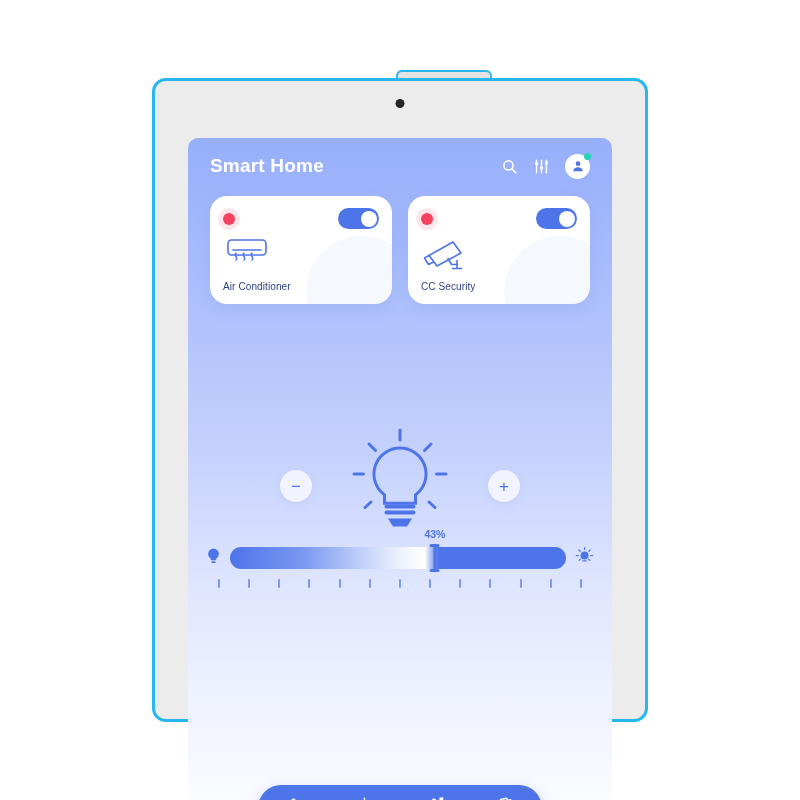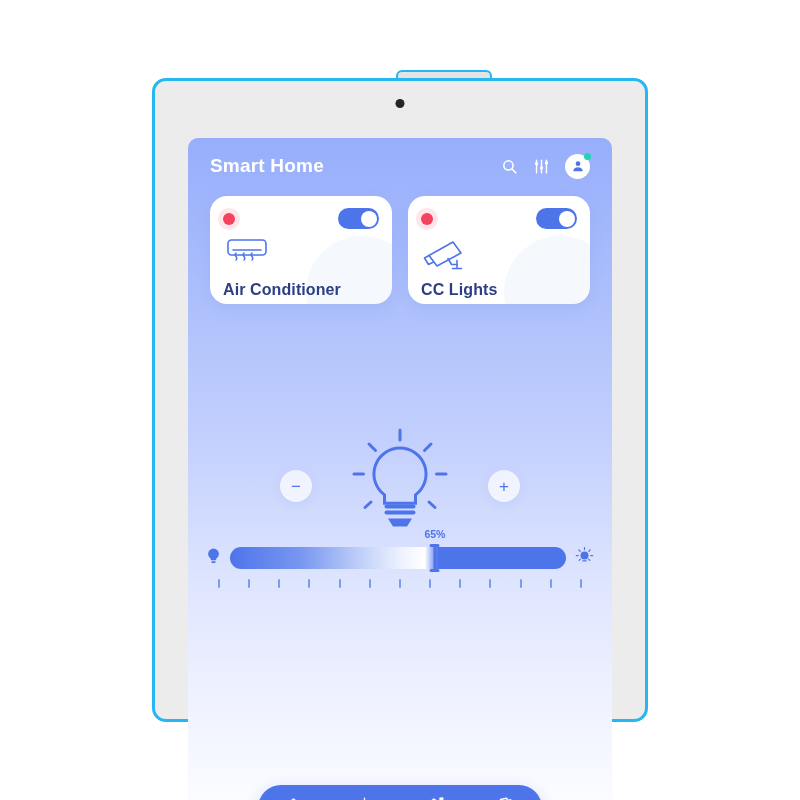--- a/index.html
+++ b/index.html
@@ -201,22 +201,22 @@
     z-index: 2;
     margin-top: 7px;
     height: 40px;
     display: flex;
     align-items: center;
   }
   .card-label {
     position: relative;
     z-index: 2;
     margin-top: 5px;
-    font-size: 16px;
-    font-weight: bold;
+    font-size: 10px;
+    font-weight: normal;
     color: #2c3f82;
     letter-spacing: 0.1px;
   }
   .device-card.active .card-label { color: #ffffff; }
 
   
   #bulb-control {
     position: absolute;
     left: 0;
     top: 288px;
@@ -425,21 +425,21 @@
         </div>
         <div class="card-icon">
           <svg width="60" height="40" viewBox="0 0 60 40" fill="none" stroke="#4e74ea" stroke-width="1.6" stroke-linecap="round" stroke-linejoin="round">
             <path d="M8 19.5 L32 6 L40 17 L16 30 Z"></path>
             <path d="M8 19.5 L3.5 22 L7.5 28.5 L12.5 26"></path>
             <path d="M27 22.5 L30.5 28.5 L36 28.5"></path>
             <path d="M36 24.5 v8"></path>
             <path d="M31.5 32.5 h9"></path>
           </svg>
         </div>
-        <div class="card-label">CC Lights</div>
+        <div class="card-label">CC Security</div>
       </div>
 
 
     </div>
 
     <div id="bulb-control">
 
       <div class="step-button">−</div>
 
       <div>
@@ -462,21 +462,21 @@
         <div>
           <svg width="15" height="19" viewBox="0 0 15 19" fill="#4e74ea">
             <circle cx="7.5" cy="7" r="5.4"></circle>
             <rect x="4.6" y="11.6" width="5.8" height="1.7" rx="0.8"></rect>
             <rect x="5.3" y="14.2" width="4.4" height="1.7" rx="0.8"></rect>
           </svg>
         </div>
 
         <div id="slider-track-wrap">
           <div id="slider-track"></div>
-          <div id="slider-value">65%</div>
+          <div id="slider-value">43%</div>
           <div id="slider-handle"></div>
         </div>
 
         <div>
           <svg width="19" height="20" viewBox="0 0 20 20" fill="none" stroke="#4e74ea" stroke-width="1.3" stroke-linecap="round">
             <circle cx="10" cy="9.5" r="4.2" fill="#4e74ea" stroke="none"></circle>
             <rect x="7.6" y="14.4" width="4.8" height="1.3" rx="0.6" fill="#4e74ea" stroke="none"></rect>
             <path d="M10 1.2 v2 M16 3.6 l-1.4 1.4 M4 3.6 l1.4 1.4
                      M18.6 9.5 h-2 M1.4 9.5 h2 M15.6 14.6 l-1.3 -1.3 M4.4 14.6 l1.3 -1.3"></path>
           </svg>

